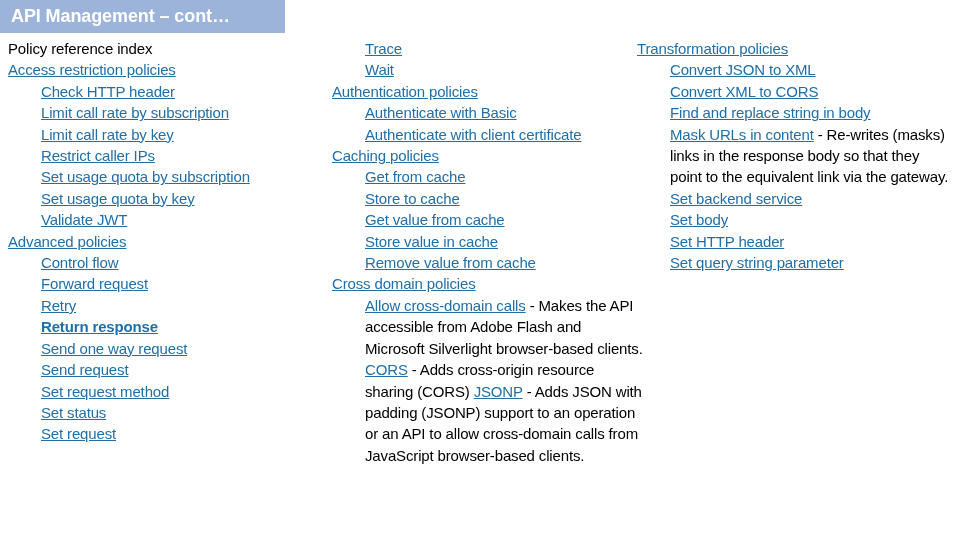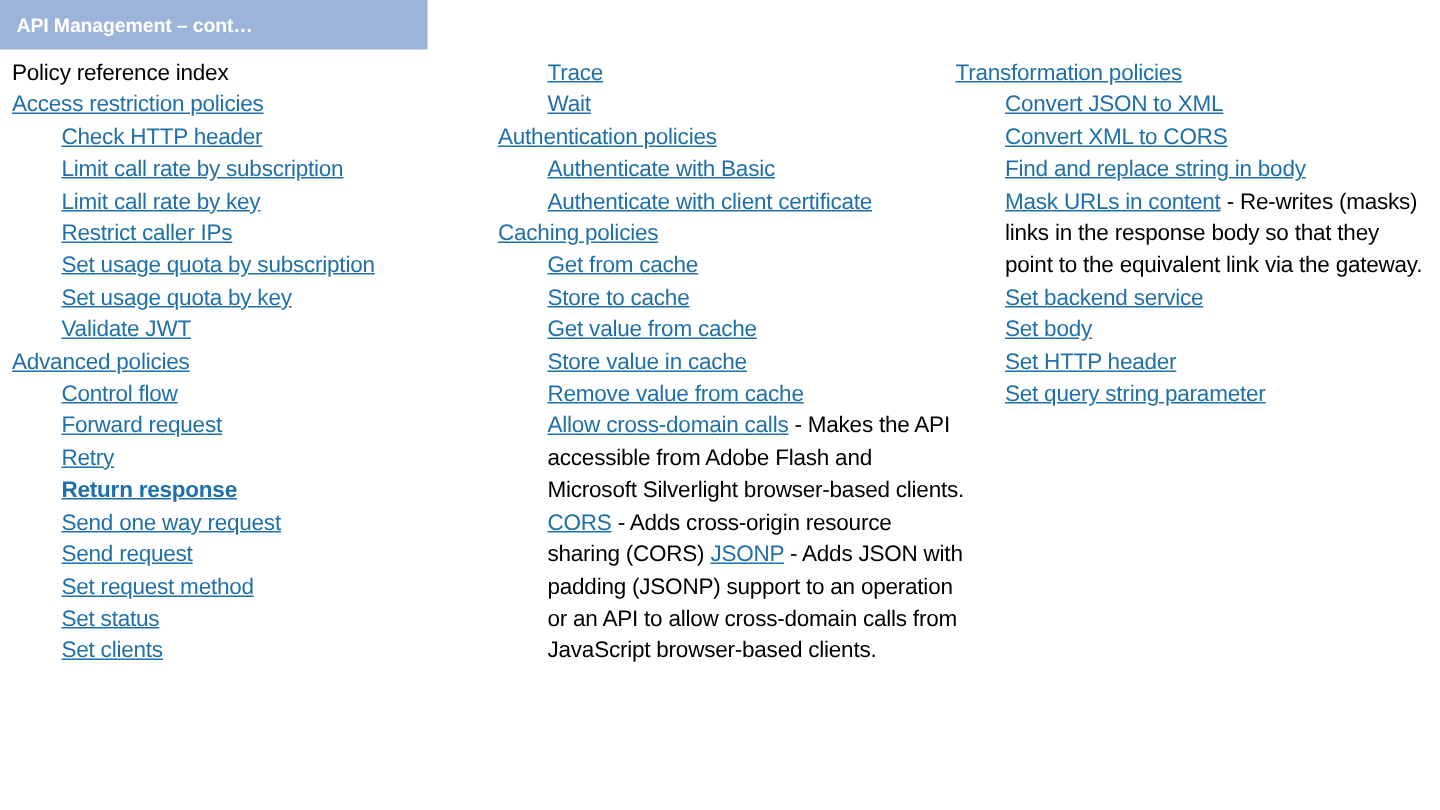--- a/index.html
+++ b/index.html
@@ -21,21 +21,21 @@
     left: 0;
     top: 0;
     width: 285px;
     height: 33px;
     background: #9DB4DA;
     display: flex;
     align-items: center;
   }
   #title-text {
     color: #ffffff;
-    font-size: 13px;
+    font-size: 18px;
     font-weight: bold;
     letter-spacing: -0.1px;
     padding-left: 11px;
     white-space: nowrap;
   }
 
   
   #columns {
     position: absolute;
     left: 0;
@@ -91,34 +91,35 @@
       <div class="line lvl1"><span class="lnk">Validate JWT</span></div>
       <div class="line lvl0"><span class="lnk">Advanced policies</span></div>
       <div class="line lvl1"><span class="lnk">Control flow</span></div>
       <div class="line lvl1"><span class="lnk">Forward request</span></div>
       <div class="line lvl1"><span class="lnk">Retry</span></div>
       <div class="line lvl1"><span class="lnk bold">Return response</span></div>
       <div class="line lvl1"><span class="lnk">Send one way request</span></div>
       <div class="line lvl1"><span class="lnk">Send request</span></div>
       <div class="line lvl1"><span class="lnk">Set request method</span></div>
       <div class="line lvl1"><span class="lnk">Set status</span></div>
-      <div class="line lvl1"><span class="lnk">Set clients</span></div>
+      <div class="line lvl1"><span class="lnk">Set request</span></div>
     </div>
   <div class="column" id="col-mid">
       <div class="line lvl1"><span class="lnk">Trace</span></div>
       <div class="line lvl1"><span class="lnk">Wait</span></div>
       <div class="line lvl0"><span class="lnk">Authentication policies</span></div>
       <div class="line lvl1"><span class="lnk">Authenticate with Basic</span></div>
       <div class="line lvl1"><span class="lnk">Authenticate with client certificate</span></div>
       <div class="line lvl0"><span class="lnk">Caching policies</span></div>
       <div class="line lvl1"><span class="lnk">Get from cache</span></div>
       <div class="line lvl1"><span class="lnk">Store to cache</span></div>
       <div class="line lvl1"><span class="lnk">Get value from cache</span></div>
       <div class="line lvl1"><span class="lnk">Store value in cache</span></div>
       <div class="line lvl1"><span class="lnk">Remove value from cache</span></div>
+      <div class="line lvl0"><span class="lnk">Cross domain policies</span></div>
       <div class="line lvl1"><span class="lnk">Allow cross-domain calls</span><span class="plain"> - Makes the API accessible from Adobe Flash and Microsoft Silverlight browser-based clients.</span></div>
       <div class="line lvl1"><span class="lnk">CORS</span><span class="plain"> - Adds cross-origin resource sharing (CORS) </span><span class="lnk">JSONP</span><span class="plain"> - Adds JSON with padding (JSONP) support to an operation or an API to allow cross-domain calls from JavaScript browser-based clients.</span></div>
     </div>
   <div class="column" id="col-right">
       <div class="line lvl0"><span class="lnk">Transformation policies</span></div>
       <div class="line lvl1"><span class="lnk">Convert JSON to XML</span></div>
       <div class="line lvl1"><span class="lnk">Convert XML to CORS</span></div>
       <div class="line lvl1"><span class="lnk">Find and replace string in body</span></div>
       <div class="line lvl1"><span class="lnk">Mask URLs in content</span><span class="plain"> - Re-writes (masks) links in the response body so that they point to the equivalent link via the gateway.</span></div>
       <div class="line lvl1"><span class="lnk">Set backend service</span></div>

